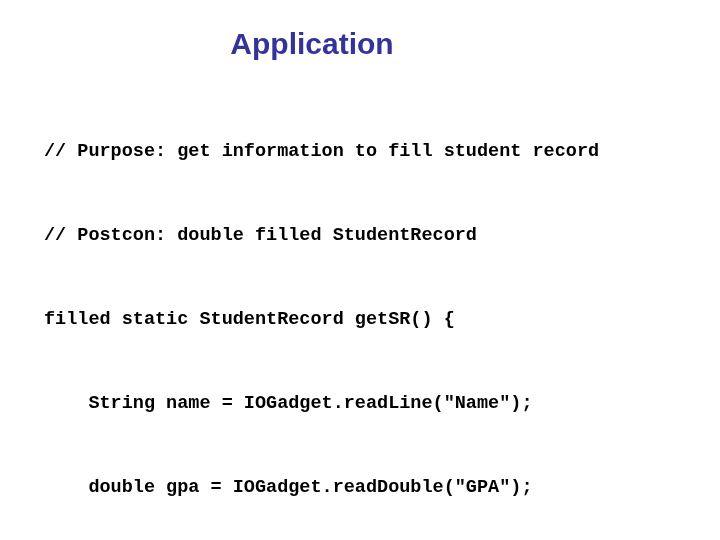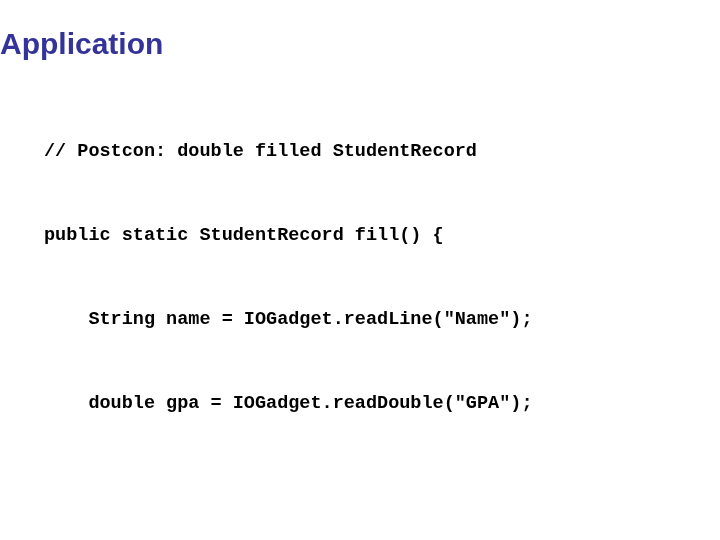--- a/index.html
+++ b/index.html
@@ -15,20 +15,21 @@
     background: #ffffff;
     overflow: hidden;
     font-family: "Liberation Sans", sans-serif;
   }
 
   .slide-title {
     position: absolute;
     left: 0;
     top: 26px;
     width: 624px;
+    text-align: center;
     font-family: "Liberation Sans", sans-serif;
     font-size: 30px;
     font-weight: bold;
     color: #333399;
     letter-spacing: 0px;
     line-height: 36px;
     white-space: pre;
   }
 
   .code-block {
@@ -52,22 +53,23 @@
   }
 </style>
 </head>
 <body>
 
 <div class="slide">
 
   <div class="slide-title">Application</div>
 
   <div class="code-block">
+    <span class="code-line">// Purpose: get information to fill student record</span>
     <span class="code-line">// Postcon: double filled StudentRecord</span>
-    <span class="code-line">public static StudentRecord fill() {</span>
+    <span class="code-line">filled static StudentRecord getSR() {</span>
     <span class="code-line">    String name = IOGadget.readLine("Name");</span>
     <span class="code-line">    double gpa = IOGadget.readDouble("GPA");</span>
     
     
     
   </div>
 
 </div>
 
 </body></html>

